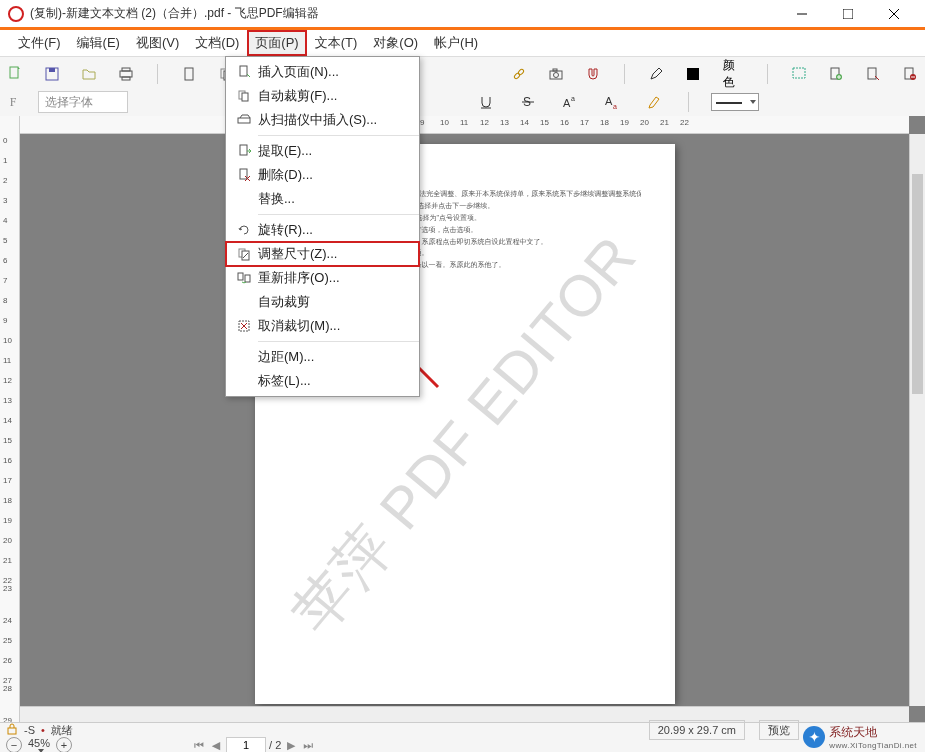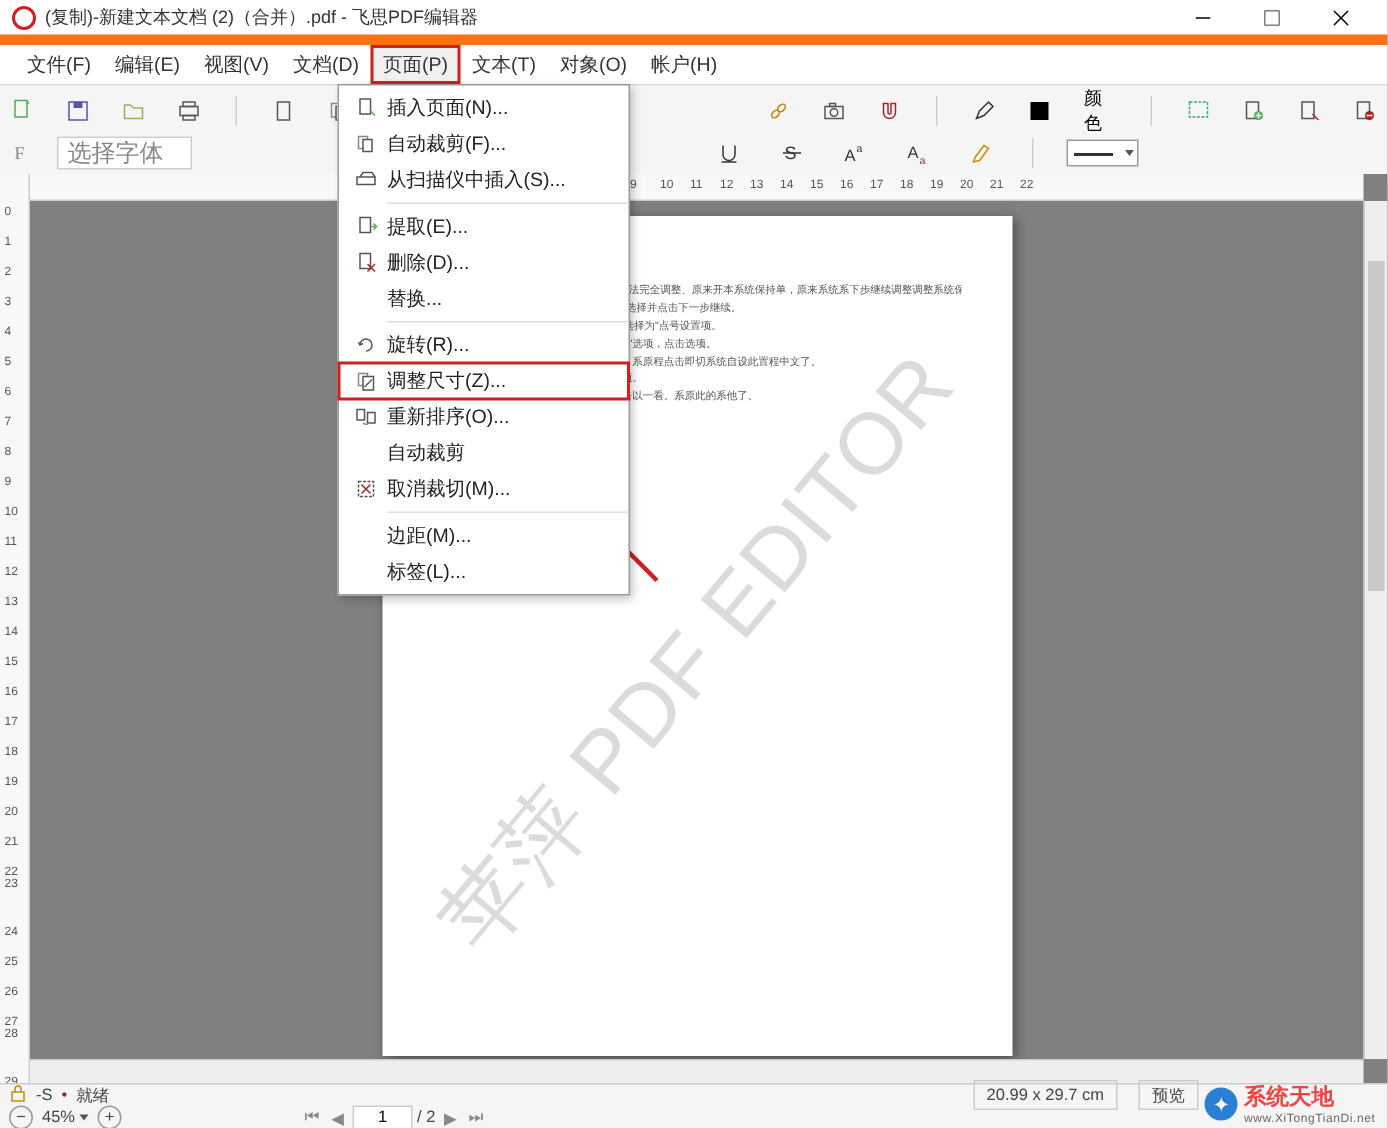--- a/index.html
+++ b/index.html
@@ -1,37 +1,37 @@
 <!DOCTYPE html>
 <html><head>
 <meta charset="utf-8">
 <style>
   * { box-sizing: border-box; margin: 0; padding: 0; font-family: "Microsoft YaHei", "SimSun", sans-serif; }
   body { width: 925px; height: 752px; background: #fff; position: relative; overflow: hidden; font-size: 12px; }
   
   
-  .title-bar { height: 30px; background: #fff; display: flex; align-items: center; padding: 0 8px; border-bottom: 7px solid #f97316; }
+  .title-bar { height: 30px; background: #fff; display: flex; align-items: center; padding: 0 8px; border-bottom: 3px solid #f97316; }
   .app-icon { width: 16px; height: 16px; border: 2px solid #d02020; border-radius: 50%; margin-right: 6px; position: relative; }
   .title-text { flex: 1; white-space: nowrap; color: #333; }
   .win-controls { display: flex; gap: 0; }
   .win-btn { width: 46px; height: 30px; display: flex; align-items: center; justify-content: center; color: #333; }
   .win-btn svg { width: 10px; height: 10px; stroke: #000; fill: none; stroke-width: 1; }
   
   
   .menu-bar { height: 26px; display: flex; align-items: stretch; padding: 0 10px; background: #fff; position: relative; z-index: 5; }
   .menu-item { padding: 0 8px; display: flex; align-items: center; color: #333; font-size: 13px; }
   .menu-item.selected { outline: 2px solid #d02020; outline-offset: -2px; background: #f0f0f0; }
   
   
   .toolbars { background: #f5f5f5; border-top: 1px solid #ddd; border-bottom: 1px solid #ccc; padding: 3px 6px; position: relative; }
   .tool-row { height: 28px; display: flex; align-items: center; gap: 18px; }
   .tool-btn { width: 24px; height: 24px; display: flex; align-items: center; justify-content: center; border: 1px solid transparent; }
   .tool-btn svg { width: 16px; height: 16px; }
   .tool-sep { width: 1px; height: 20px; background: #ccc; margin: 0 4px; }
-  .font-sel { width: 90px; height: 22px; border: 1px solid #ccc; background: #fff; display: flex; align-items: center; padding: 0 6px; color: #888; font-size: 16px; }
+  .font-sel { width: 90px; height: 22px; border: 1px solid #ccc; background: #fff; display: flex; align-items: center; padding: 0 6px; color: #888; font-size: 12px; }
   .color-label { font-size: 12px; padding: 0 4px 0 2px; }
   .line-sel { width: 48px; height: 18px; border: 1px solid #999; background: #fff; position: relative; }
   .line-sel:after { content:''; position:absolute; left:4px; right:16px; top:8px; height:2px; background:#333; }
   .line-sel .caret { position:absolute; right:2px; top:6px; border-left:3px solid transparent; border-right:3px solid transparent; border-top:4px solid #555; }
   
   
   .dropdown { position: absolute; left: 225px; top: 56px; width: 195px; background: #fff; border: 1px solid #999; box-shadow: 2px 2px 6px rgba(0,0,0,0.25); z-index: 100; padding: 3px 0; }
   .dd-item { height: 24px; display: flex; align-items: center; padding: 0 10px 0 4px; position: relative; }
   .dd-icon { width: 28px; display: flex; align-items: center; justify-content: center; }
   .dd-icon svg { width: 16px; height: 16px; }
@@ -61,30 +61,30 @@
   .arrow { position:absolute; left:328px; top:277px; z-index:50; pointer-events:none; }
   .arrow svg { overflow:visible; }
   
   
   .status-bar { position: absolute; left: 0; right: 0; bottom: 0; height: 30px; background: #f5f5f5; border-top: 1px solid #ccc; }
   .status-top { height: 14px; display:flex; align-items:center; padding: 0 6px; font-size:11px; color:#444; gap:6px; }
   .status-bot { height: 16px; display:flex; align-items:center; padding: 0 6px; font-size:11px; color:#444; }
   .lock-icon svg { width:12px; height:12px; }
   .zoom-group { display:flex; align-items:center; gap:6px; }
   .z-btn { width:16px; height:16px; border:1px solid #999; border-radius:50%; display:flex; align-items:center; justify-content:center; font-size:11px; }
-  .zoom-val { display:flex; align-items:center; }
+  .zoom-val { display:flex; align-items:center;flex-direction:column; }
   .zoom-val .caret { margin-left:3px; border-left:3px solid transparent; border-right:3px solid transparent; border-top:4px solid #555; }
   .spacer { flex:1; }
   .status-box { border:1px solid #ccc; padding: 0 8px; height:20px; display:flex; align-items:center; margin:0 4px; }
   .page-nav { display:flex; align-items:center; gap:3px; }
   .page-nav .nav-btn { width:14px; height:14px; display:flex; align-items:center; justify-content:center; color:#888; }
   .page-input { width:40px; height:16px; border:1px solid #ccc; text-align:center; font-size:11px; }
   .site-logo { position:absolute; right:8px; bottom:2px; display:flex; align-items:center; gap:4px; font-size:12px; }
   .site-logo .star { width:22px; height:22px; background:#2a7fd4; border-radius:50%; display:flex; align-items:center; justify-content:center; color:#fff; font-size:14px; }
-  .site-logo .zh { font-size:15px; font-weight:bold; color:#ef4444; }
+  .site-logo .zh { font-size:12px; font-weight:normal; color:#7f1d1d; }
   .site-logo .en { font-size:8px; color:#666; letter-spacing:0.4px; }
 </style>
 </head>
 <body>
 
 <div class="title-bar">
   <div class="app-icon"></div>
   <div class="title-text">(复制)-新建文本文档 (2)（合并）.pdf - 飞思PDF编辑器</div>
   <div class="win-controls">
     <div class="win-btn">

